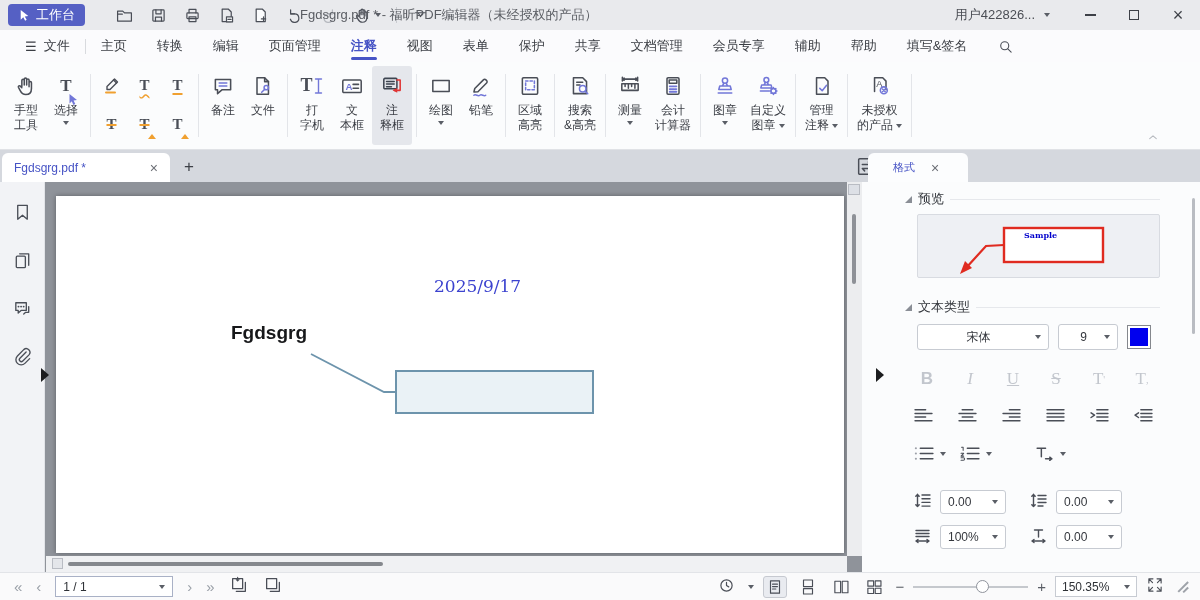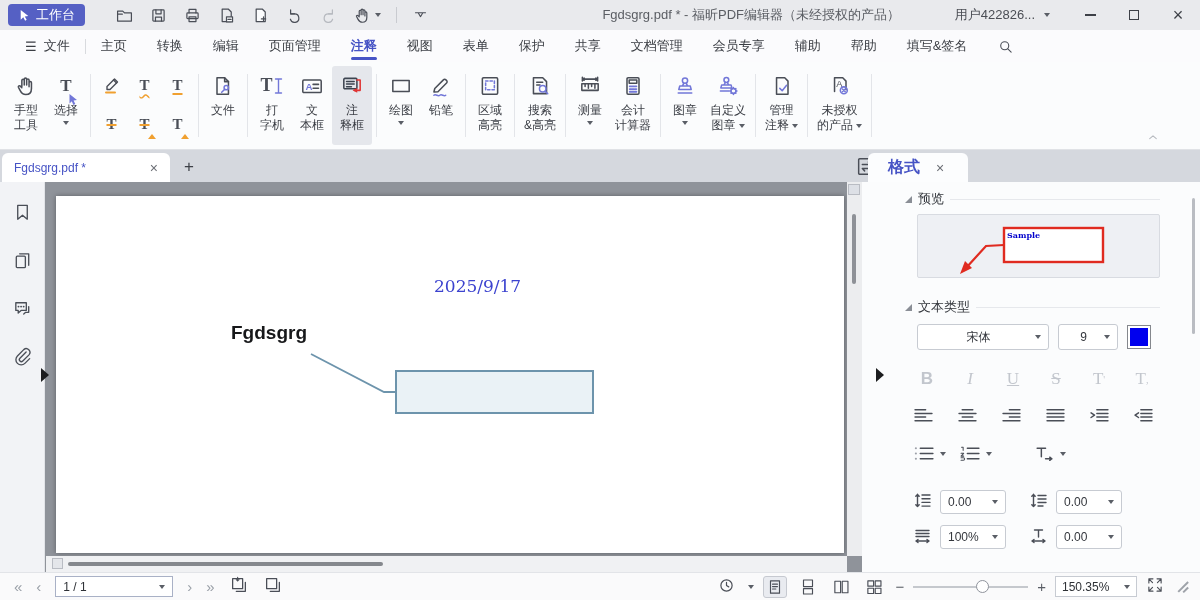--- a/index.html
+++ b/index.html
@@ -6,21 +6,21 @@
   html,body { width:1200px; height:600px; overflow:hidden; }
   body { font-family:"Liberation Sans", sans-serif; font-size:13px; color:#3b3e45; background:#fff; }
   .app { position:relative; width:1168px; height:600px; background:#fff; }
 
   
   .titlebar { position:absolute; left:0; top:0; width:1200px; height:30px; background:#e9eaed; display:flex; align-items:center; }
   .ws-btn { margin-left:8px; height:22px; background:#5560c4; color:#fff; border-radius:4px; display:flex; align-items:center; gap:5px; padding:0 10px; font-size:13px; }
   .qat { display:flex; align-items:center; gap:15px; margin-left:30px; }
   .qat .qi { display:flex; align-items:center; }
   .qsep { width:1px; height:16px; background:#c9cbd0; }
-  .tb-title { position:absolute; left:300px; width:600px; text-align:right; color:#5a5d63; font-size:13px; pointer-events:none; }
+  .tb-title { position:absolute; left:300px; width:600px; text-align:left; color:#5a5d63; font-size:13px; pointer-events:none; }
   .tb-right { margin-left:auto; display:flex; align-items:center; height:30px; }
   .user { display:flex; align-items:center; gap:6px; color:#4b4e55; font-size:13px; margin-right:18px; }
   .winbtn { width:44px; height:30px; display:flex; align-items:center; justify-content:center; color:#3d4047; font-size:15px; }
   .maxbox { width:10px; height:10px; border:1.2px solid #3d4047; }
   .minbar { width:11px; height:1.5px; background:#3d4047; }
 
   
   .menubar { position:absolute; left:0; top:30px; width:1200px; height:32px; background:#fbfbfd; display:flex; align-items:center; }
   .mi { padding:0 15px; height:32px; display:flex; flex-direction:column; justify-content:center; color:#3a3d43; font-size:13px; position:relative; }
   .mi.first { display:flex; flex-direction:row; align-items:center; gap:7px; margin-left:10px; }
@@ -60,21 +60,21 @@
   svg.ic text { stroke:none; }
 
   
   .tabstrip { position:absolute; left:0; top:150px; width:1200px; height:32px; background:#d5d8de; display:flex; align-items:flex-end; }
   .doctab { width:168px; height:29px; background:#fff; border-radius:6px 6px 0 0; display:flex; align-items:center; padding:0 8px 0 12px; margin-left:2px; }
   .doctab .tlabel { color:#4653c5; font-size:12px; flex:1; }
   .tclose { color:#6b6e75; font-size:14px; padding:0 4px; }
   .addtab { font-size:17px; color:#3d4047; margin-left:14px; margin-bottom:5px; }
   .swapbtn { position:absolute; left:855px; top:5px; }
   .paneltab { position:absolute; left:868px; top:3px; width:100px; height:29px; background:#fcfdfe; border-radius:6px 6px 0 0; display:flex; align-items:center; justify-content:center; gap:12px; }
-  .paneltab .tlabel { color:#4653c5; font-size:16px;font-weight:bold; }
+  .paneltab .tlabel { color:#4653c5; font-size:11px; }
 
   
   .content { position:absolute; left:0; top:182px; width:1200px; height:390px; background:#8f939a; }
   .sidebar { position:absolute; left:0; top:0; width:45px; height:390px; background:#f2f3f6; border-right:1px solid #e2e4e8; display:flex; flex-direction:column; align-items:center; padding-top:20px; gap:24px; }
   .sb-handle { position:absolute; left:41px; top:186px; width:0; height:0; border-top:7px solid transparent; border-bottom:7px solid transparent; border-left:8px solid #1c1d1f; z-index:6; }
 
   .docarea { position:absolute; left:46px; top:0; width:816px; height:390px; background:#8f939a; overflow:hidden; }
   .page { position:absolute; left:10px; top:14px; width:788px; height:357px; background:#fff; box-shadow:0 0 5px rgba(0,0,0,.35);padding-left:26px; }
   .page .date { position:absolute; left:378px; top:80px; font-family:"DejaVu Serif", serif; font-size:17px; color:#3c43cf; }
   .page .doclabel { position:absolute; left:175px; top:126px; font-size:19px; font-weight:600; color:#17181a; }
@@ -89,21 +89,21 @@
 
   
   .panel { position:absolute; left:862px; top:0; width:338px; height:390px; background:#fbfcfd; }
   .pn-handle { position:absolute; left:14px; top:186px; width:0; height:0; border-top:7px solid transparent; border-bottom:7px solid transparent; border-left:8px solid #1c1d1f; }
   .pn-scroll { position:absolute; right:5px; top:16px; width:3px; height:136px; background:#b9bcc2; border-radius:2px; }
   .sec-head { position:absolute; left:43px; display:flex; align-items:center; gap:6px; width:255px; }
   .sec-tri { width:0; height:0; border-bottom:7px solid #8a8e96; border-left:7px solid transparent; }
   .sec-title { font-size:13px; color:#34373d; white-space:nowrap; }
   .sec-line { flex:1; height:1px; background:#e6e8ec; }
   .preview-box { position:absolute; left:55px; top:32px; width:243px; height:64px; background:#eef0f4; border:1px solid #d8dbe1; border-radius:2px; }
-  .pv-sample { position:absolute; left:89px; top:15px; font-family:"DejaVu Serif", serif; font-weight:bold; font-size:8px; color:#0000cc; z-index:2; }
+  .pv-sample { position:absolute; left:106px; top:15px; font-family:"DejaVu Serif", serif; font-weight:bold; font-size:8px; color:#0000cc; z-index:2; }
 
   .fontrow { position:absolute; left:55px; top:142px; display:flex; align-items:center; gap:9px; }
   .selbox { height:26px; border:1px solid #c7cbd2; border-radius:3px; background:#fff; display:flex; align-items:center; padding:0 7px; font-size:12px; color:#34373d; }
   .selbox .sval { flex:1;text-align:center; }
   .w-font { width:132px; } .w-size { width:60px; }
   .swatch { width:24px; height:24px; border:1px solid #84878d; background:#fff; padding:2px; }
   .swatch .fill { width:100%; height:100%; background:#0000ee; }
 
   .stylerow { position:absolute; left:52px; top:184px; display:flex; gap:17px; }
   .stybtn { width:26px; height:26px; display:flex; align-items:center; justify-content:center; color:#c2c6cd; font-size:17px; font-family:"Liberation Serif", serif; }
@@ -316,20 +316,29 @@
       <span class="relic"><span class="tmark tm-und">T</span></span>
       <span class="relic"><span class="tmark tm-str">T</span></span>
       <span class="relic"><span class="tmark tm-str">T</span><i class="caret caretpos2"></i></span>
       <span class="relic"><span class="tmark">T</span><i class="caret caretpos2"></i></span>
     </div>
     <div class="rsep"></div>
 
     <div class="rb">
       <div class="icbox">
           <svg class="ic" width="24" height="24" viewBox="0 0 22 22">
+            <path d="M4 5h14v9.5h-8L6 18v-3.5H4z"></path>
+            <path class="ac" d="M7.5 8.2h7M7.5 11h7"></path>
+          </svg>
+        </div>
+      <span class="lbl"><span class="txt">备注</span></span>
+    </div>
+    <div class="rb">
+      <div class="icbox">
+          <svg class="ic" width="24" height="24" viewBox="0 0 22 22">
             <path d="M5.5 3.5h7L16 7v11.5H5.5z"></path>
             <path d="M12.5 3.5V7H16"></path>
             <circle class="ac" cx="14" cy="12.5" r="2"></circle>
             <path class="ac" d="M12.6 14l-2.8 2.8"></path>
           </svg>
         </div>
       <span class="lbl"><span class="txt">文件</span></span>
     </div>
     <div class="rsep"></div>
 

